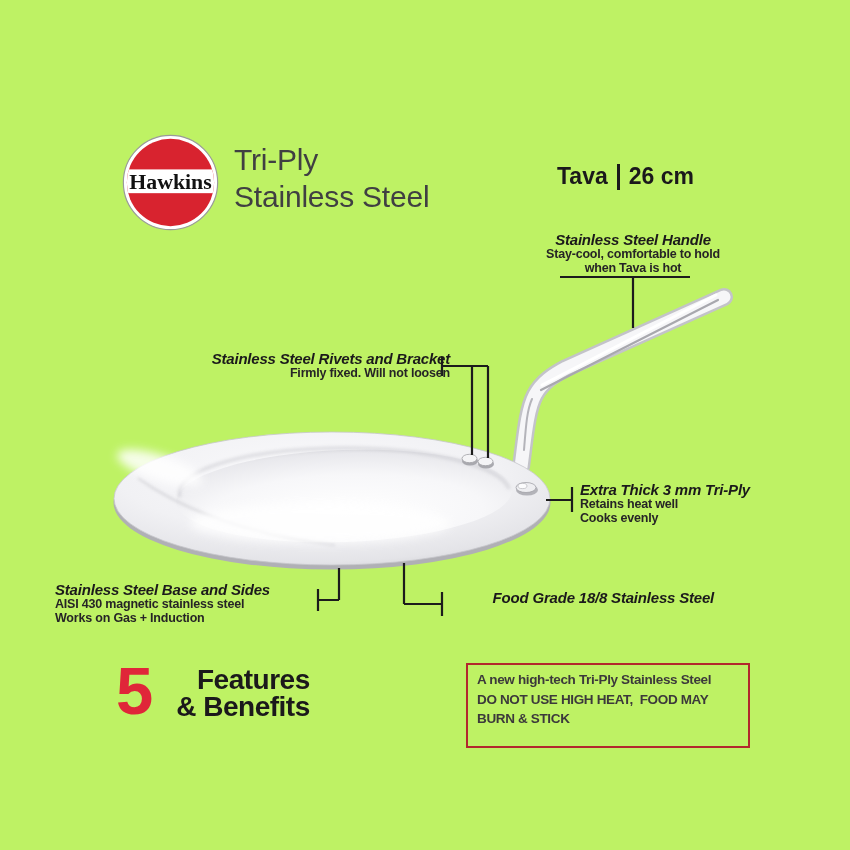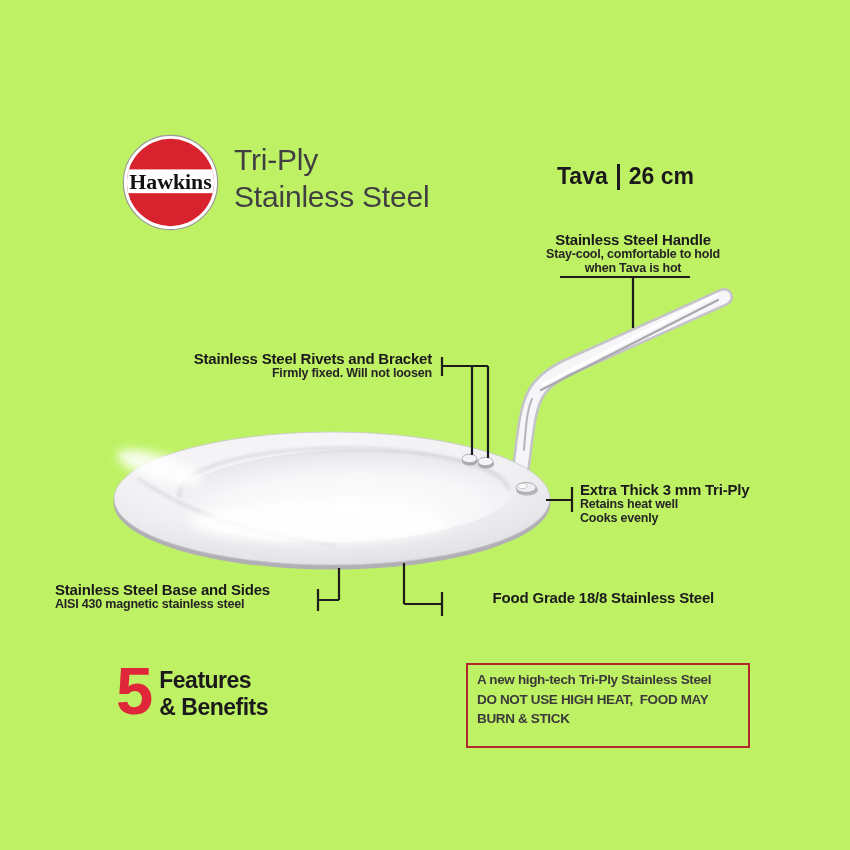--- a/index.html
+++ b/index.html
@@ -17,33 +17,33 @@
   .size-tag{position:absolute;left:557px;top:163px;display:flex;align-items:flex-end;gap:9px;
             font-size:23px;font-weight:700;color:var(--heading,#1b191b);}
   .size-sep{width:3px;height:26px;background:var(--heading,#1b191b);}
 
   
   .fig{position:absolute;left:0;top:0;width:850px;height:850px;}
   .cl{stroke:var(--line,#1c1c1c);stroke-width:2.2;fill:none;}
 
   
   .lab{position:absolute;}
-  .lab-title{font-size:15px;line-height:17px;font-weight:700;color:var(--heading,#1b191b);letter-spacing:-0.2px;}
+  .lab-title{font-size:15px;line-height:17px;font-weight:700;color:var(--heading,#1b191b);letter-spacing:-0.2px;font-style:italic;}
   .lab-sub{font-size:12.5px;line-height:13.5px;font-weight:600;color:var(--subtext,#262426);letter-spacing:-0.2px;}
   #handle-label{left:523px;top:231px;width:220px;text-align:center;}
-  #rivets-label{left:162px;top:350px;width:270px;text-align:right;}
+  #rivets-label{left:180px;top:350px;width:270px;text-align:right;}
   #triply-label{left:580px;top:481px;width:215px;text-align:left;}
   #base-label{left:55px;top:581px;width:270px;text-align:left;}
   #food-label{left:449px;top:589px;width:265px;text-align:right;}
 
   
   .features{position:absolute;left:116px;top:660px;display:flex;}
   .feat-count{font-size:67px;line-height:62px;font-weight:700;color:var(--feature-red,#e02639);}
-  .feat-lines{margin:7px 0 0 6px;font-size:23px;line-height:26.5px;font-weight:700;
-              color:var(--heading,#1b191b);letter-spacing:-0.5px;}
+  .feat-lines{margin:7px 0 0 23px;font-size:28px;line-height:26.5px;font-weight:700;
+              color:var(--heading,#1b191b);letter-spacing:-0.5px;text-align:right;}
 
   
   .notice{position:absolute;left:466px;top:663px;width:284px;height:85px;box-sizing:border-box;
           border:2.5px solid var(--notice-red,#b2282d);padding:5px 0 0 9px;
           font-size:13.5px;line-height:19.5px;font-weight:700;letter-spacing:-0.35px;
           color:var(--notice-text,#3c393b);}
   .notice div{white-space:pre;}
 </style>
 </head>
 <body>
@@ -146,20 +146,21 @@
 
   <div class="lab" id="triply-label">
     <div class="lab-title">Extra Thick 3 mm Tri-Ply</div>
     <div class="lab-sub">Retains heat well</div>
     <div class="lab-sub">Cooks evenly</div>
   </div>
 
   <div class="lab" id="base-label">
     <div class="lab-title">Stainless Steel Base and Sides</div>
     <div class="lab-sub">AISI 430 magnetic stainless steel</div>
+    <div class="lab-sub">Works on Gas + Induction</div>
   </div>
 
   <div class="lab" id="food-label">
     <div class="lab-title">Food Grade 18/8 Stainless Steel</div>
   </div>
 
   <div class="features">
     <span class="feat-count">5</span>
     <span class="feat-lines">
       <div>Features</div>

